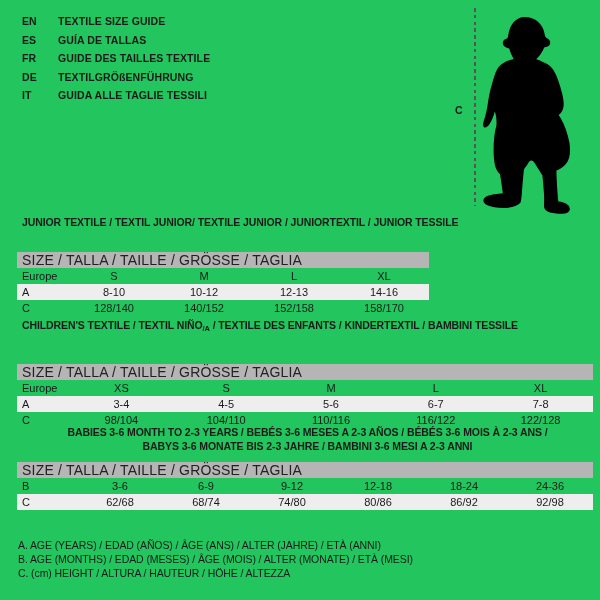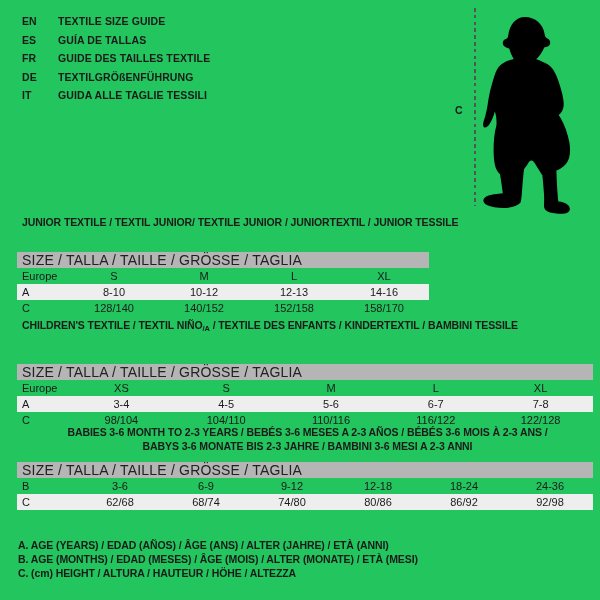--- a/index.html
+++ b/index.html
@@ -35,21 +35,21 @@
   table{width:100%;border-collapse:collapse;table-layout:fixed;}
   thead th{
     background:#b5b5b5;height:15px;font-size:14px;font-weight:normal;
     text-align:left;padding:0 0 0 5px;color:#222;letter-spacing:0.2px;white-space:nowrap;
   }
   tbody td{height:16px;font-size:11px;text-align:center;padding:0;line-height:16px;white-space:nowrap;}
   tbody td.lbl{text-align:left;padding-left:5px;}
   tr.shaded{background:#eeeeee;}
   
   .notes{position:absolute;left:18px;top:538px;}
-  .note{font-size:10.5px;font-weight:bold;line-height:14.2px;white-space:nowrap;letter-spacing:-0.1px;}
+  .note{font-size:10.5px;font-weight:normal;line-height:14.2px;white-space:nowrap;letter-spacing:-0.1px;}
 </style>
 </head>
 <body>
 
 <div class="page">
 
   <div class="langs">
     <div class="lang-row">
       <span class="lang-code">EN</span>
       <span class="lang-title">TEXTILE SIZE GUIDE</span>

